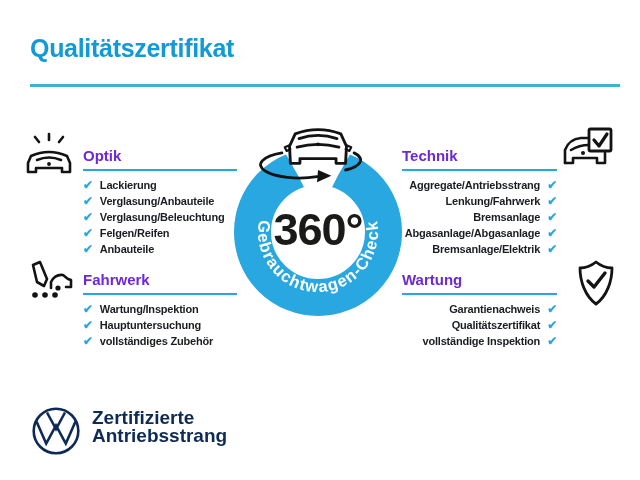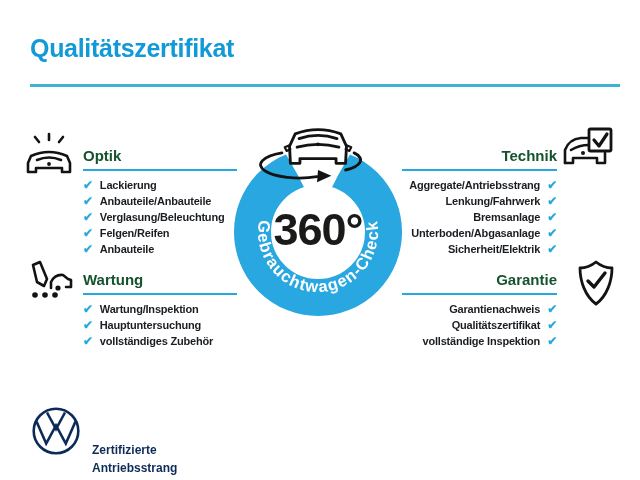--- a/index.html
+++ b/index.html
@@ -6,32 +6,32 @@
   .stage{
     position:relative;width:640px;height:480px;background:#ffffff;
     font-family:"Liberation Sans",sans-serif;overflow:hidden;padding-left:44px;
   }
   .abs{position:absolute;}
   .page-title{
     left:30px;top:34px;font-size:25px;font-weight:700;letter-spacing:-0.3px;
     color:#119ad6;
   }
   .top-rule{left:30px;top:84px;width:590px;height:3px;background:#3cb4cf;}
-  .sec-heading{font-size:15px;font-weight:700;color:#14532d;}
+  .sec-heading{font-size:15px;font-weight:700;color:#6d28d9;}
   .sec-rule{height:2px;background:#29a7e0;}
   .items{display:flex;flex-direction:column;}
   .item{display:flex;align-items:baseline;height:16px;font-size:11px;
         font-weight:700;color:#1a1d22;letter-spacing:-0.2px;white-space:nowrap;}
   .item .chk{color:#29a7e0;font-size:12px;}
   .items-left .chk{margin-right:7px;}
   .items-right{align-items:flex-end;}
   .items-right .item{justify-content:center;}
   .items-right .chk{margin-left:7px;}
-  .right-align{text-align:right;}
-  .brand-text{font-size:12px;font-weight:700;color:#0e2b57;line-height:18px;margin-top:32px;}
+  .right-align{text-align:left;}
+  .brand-text{font-size:19px;font-weight:700;color:#0e2b57;line-height:18px;}
   svg{display:block;}
 </style>
 </head>
 <body>
 
 <div class="stage">
 
   <div class="abs page-title">Qualitätszertifikat</div>
   <div class="abs top-rule"></div>
 
@@ -47,21 +47,21 @@
   </svg>
   <div class="abs sec-heading" style="left:83px;top:147px">Optik</div>
   <div class="abs sec-rule" style="left:83px;top:169px;width:154px"></div>
   <div class="abs items items-left" style="left:83px;top:178px">
     <div class="item">
         <span class="chk">✔</span>
         <span>Lackierung</span>
       </div>
     <div class="item">
         <span class="chk">✔</span>
-        <span>Anbauteile/Anbauteile</span>
+        <span>Verglasung/Anbauteile</span>
       </div>
     <div class="item">
         <span class="chk">✔</span>
         <span>Verglasung/Beleuchtung</span>
       </div>
     <div class="item">
         <span class="chk">✔</span>
         <span>Felgen/Reifen</span>
       </div>
     <div class="item">
@@ -73,21 +73,21 @@
   <svg class="abs" style="left:25px;top:259px" width="48" height="48" viewBox="0 0 48 48">
     <g fill="none" stroke="#131313" stroke-width="2.6" stroke-linecap="round" stroke-linejoin="round">
       <path d="M 8,6 L 15,3 L 22,20 L 19,27 L 12,23 Z"></path>
       <path d="M 26,29 L 26,23 Q 30,15 38,16 L 43,20 L 46,21 L 46,28 L 41,28"></path>
     </g>
     <circle cx="10" cy="36" r="2.8" fill="#131313"></circle>
     <circle cx="20" cy="36" r="2.8" fill="#131313"></circle>
     <circle cx="30" cy="36" r="2.8" fill="#131313"></circle>
     <circle cx="33" cy="29" r="2.6" fill="#131313"></circle>
   </svg>
-  <div class="abs sec-heading" style="left:83px;top:271px">Wartung</div>
+  <div class="abs sec-heading" style="left:83px;top:271px">Fahrwerk</div>
   <div class="abs sec-rule" style="left:83px;top:293px;width:154px"></div>
   <div class="abs items items-left" style="left:83px;top:302px">
     <div class="item">
         <span class="chk">✔</span>
         <span>Wartung/Inspektion</span>
       </div>
     <div class="item">
         <span class="chk">✔</span>
         <span>Hauptuntersuchung</span>
       </div>
@@ -116,34 +116,34 @@
       </div>
     <div class="item">
         <span>Lenkung/Fahrwerk</span>
         <span class="chk">✔</span>
       </div>
     <div class="item">
         <span>Bremsanlage</span>
         <span class="chk">✔</span>
       </div>
     <div class="item">
-        <span>Unterboden/Abgasanlage</span>
+        <span>Abgasanlage/Abgasanlage</span>
         <span class="chk">✔</span>
       </div>
     <div class="item">
-        <span>Sicherheit/Elektrik</span>
+        <span>Bremsanlage/Elektrik</span>
         <span class="chk">✔</span>
       </div>
   </div>
 
   <svg class="abs" style="left:574px;top:259px" width="44" height="48" viewBox="0 0 44 48">
     <path d="M 22,3 C 27,7 33,9 38,9 C 38,22 33,37 22,45 C 11,37 6,22 6,9 C 11,9 17,7 22,3 Z" fill="none" stroke="#131313" stroke-width="2.8" stroke-linejoin="round"></path>
     <polyline points="14,22 20,28 31,14" fill="none" stroke="#131313" stroke-width="3.4" stroke-linecap="round" stroke-linejoin="round"></polyline>
   </svg>
-  <div class="abs sec-heading right-align" style="left:402px;top:271px;width:155px">Garantie</div>
+  <div class="abs sec-heading right-align" style="left:402px;top:271px;width:155px">Wartung</div>
   <div class="abs sec-rule" style="left:402px;top:293px;width:155px"></div>
   <div class="abs items items-right" style="left:340px;top:302px;width:217px">
     <div class="item">
         <span>Garantienachweis</span>
         <span class="chk">✔</span>
       </div>
     <div class="item">
         <span>Qualitätszertifikat</span>
         <span class="chk">✔</span>
       </div>

